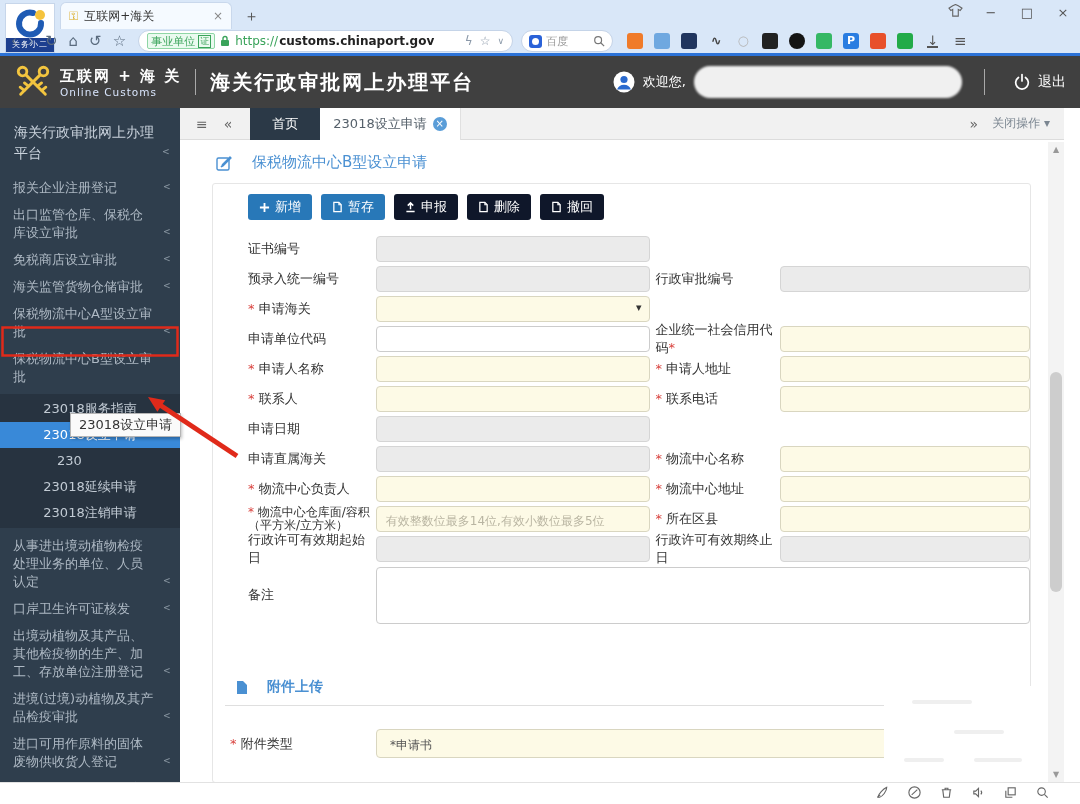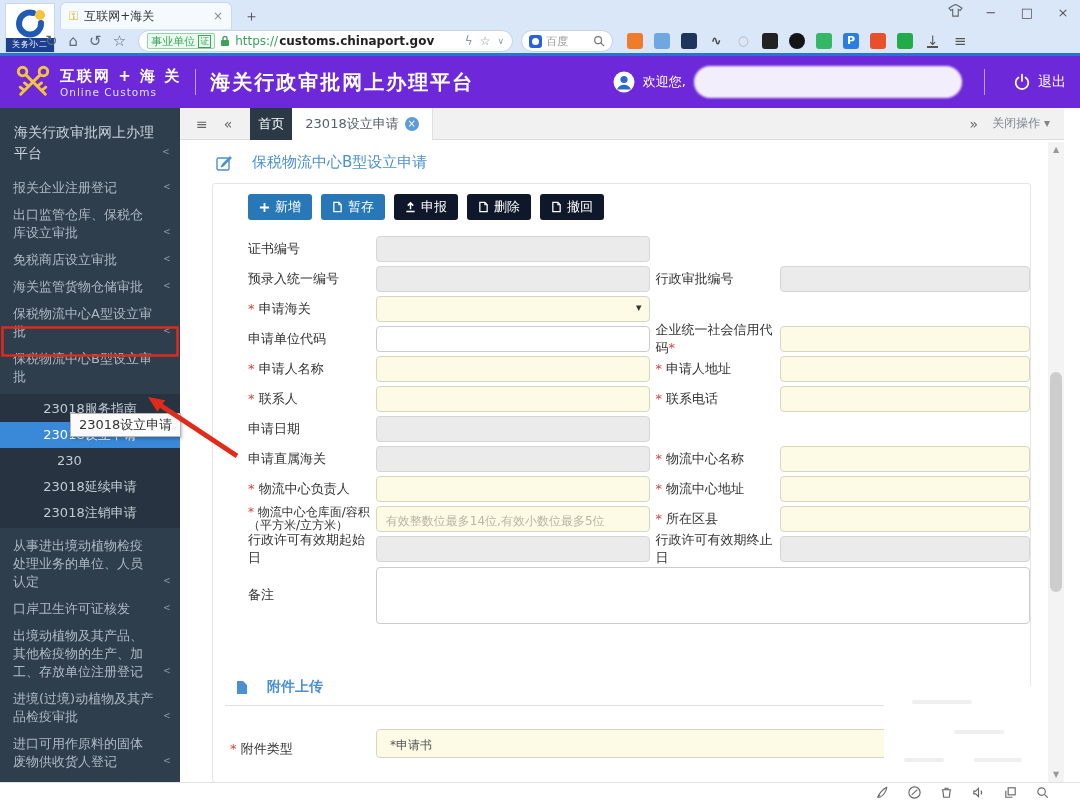--- a/index.html
+++ b/index.html
@@ -43,21 +43,21 @@
   #extensions { display:flex; align-items:center; gap:11px; margin-left:14px; }
   .ext { width:16px; height:16px; border-radius:3px; display:inline-block; text-align:center;
     font-size:13px; line-height:16px; }
   .ext.round { border-radius:50%; }
   .ext.letter { color:#fff; font-size:11px; font-weight:bold; }
   .ext.glyph { background:transparent; font-weight:bold; }
   #dl-icon { margin-left:14px; color:#555; font-size:13px; border-bottom:2px solid #555; line-height:11px; height:13px;}
   #menu-icon { margin-left:16px; color:#555; font-size:15px; }
 
   
-  #site-header { position:absolute; left:0; top:56px; width:1080px; height:52px; background:#6d28d9;
+  #site-header { position:absolute; left:0; top:56px; width:1080px; height:52px; background:#404040;
     display:flex; align-items:center; color:#fff; }
   #brand { display:flex; align-items:center; margin-left:14px; gap:8px; }
   #brand-keys { width:38px; height:38px; }
   #brand-txt .cn { font-size:15px; letter-spacing:2px; color:#fdfdfd; font-weight:bold;}
   #brand-txt .en { font-size:10.5px; color:#d8e4fb; letter-spacing:1px;}
   .hdr-divider { width:1px; height:26px; background:rgba(255,255,255,.55); margin:0 14px; }
   #platform-title { font-size:20px; font-weight:bold; letter-spacing:2px; }
   #hdr-right { margin-left:auto; display:flex; align-items:center; margin-right:14px; gap:8px;}
   #user-ic { width:22px; height:22px; }
   #welcome { font-size:13px; }
@@ -80,21 +80,21 @@
   .sub-item { height:26px; line-height:26px; text-align:center; font-size:13px; color:#c2cbd4; }
   .sub-item.active { background:#3989d8; color:#fff; }
   .sub-item.covered { text-align:left; padding-left:57px; }
 
   
   #content { position:absolute; left:180px; top:108px; width:900px; height:674px; background:#fff; }
   #wtabs { position:absolute; left:0; top:0; width:884px; height:32px; background:#f1f1f1;
     border-bottom:1px solid #dcdcdc; display:flex; align-items:center; }
   .wt-ic { color:#666; font-size:14px; margin-left:16px; }
   #tab-home { margin-left:18px; height:32px; background:#2b3947; color:#fff; font-size:13px;
-    display:flex; align-items:center; padding:0 8px; }
+    display:flex; align-items:center; padding:0 22px; }
   #tab-active { height:32px; background:#fff; border-right:1px solid #e0e0e0; font-size:13px;
     color:#55606a; display:flex; align-items:center; gap:6px; padding:0 13px; }
   .tab-close-dot { width:14px; height:14px; border-radius:50%; background:#5a9dd8; color:#fff;
     font-size:10px; line-height:14px; text-align:center; }
   #wtabs-right { margin-left:auto; display:flex; align-items:center; gap:14px; margin-right:14px; }
   #close-ops { font-size:12px; color:#7b8691; }
   #ptitle-row { position:absolute; left:36px; top:45px; display:flex; align-items:center; gap:20px; }
   #ptitle { color:#4a90d2; font-size:15px; }
 
   #panel { position:absolute; left:32px; top:75px; width:819px; height:600px; background:#fff;
@@ -119,21 +119,21 @@
   .caret { position:absolute; right:8px; top:4px; color:#333; font-size:11px; }
   .ph { position:absolute; left:9px; top:6px; font-size:12px; color:#b9b5a2; white-space:nowrap; }
 
   #remark-row { display:flex; margin-top:3px;font-family:Liberation Mono, monospace; }
   #remark-label { width:163px; padding-left:35px; font-size:13px; color:#333; line-height:57px;}
   #remark-box { width:655px; height:57px; background:#fff; border:1px solid #ccc; border-radius:4px; }
 
   #attach-title { margin:54px 0 0 23px; color:#4a90d2; font-size:14px; font-weight:bold;
     display:flex; align-items:center; gap:20px; }
   #attach-divider { border-top:1px solid #dfdfdf; margin:9px 12px 0 12px; }
-  #attach-row { display:flex; margin-top:23px; align-items:flex-end; }
+  #attach-row { display:flex; margin-top:23px; align-items:center; }
   #attach-lab { width:163px; padding-left:17px; font-size:13px; color:#333; }
   #attach-input { width:567px; height:29px; background:#fdfae6; border:1px solid #d9d6c0;
     border-radius:4px; font-size:12px; color:#555; padding:7px 0 0 13px; }
 
   
   #scrollbar { position:absolute; left:868px; top:34px; width:16px; height:640px; background:#f3f3f3; }
   #sb-up { position:absolute; top:3px; left:0; width:16px; text-align:center; color:#999; font-size:8px;}
   #sb-down { position:absolute; bottom:3px; left:0; width:16px; text-align:center; color:#999; font-size:8px;}
   #sb-thumb { position:absolute; top:230px; left:2px; width:12px; height:220px; background:#cdcdcd; border-radius:6px;}
 

